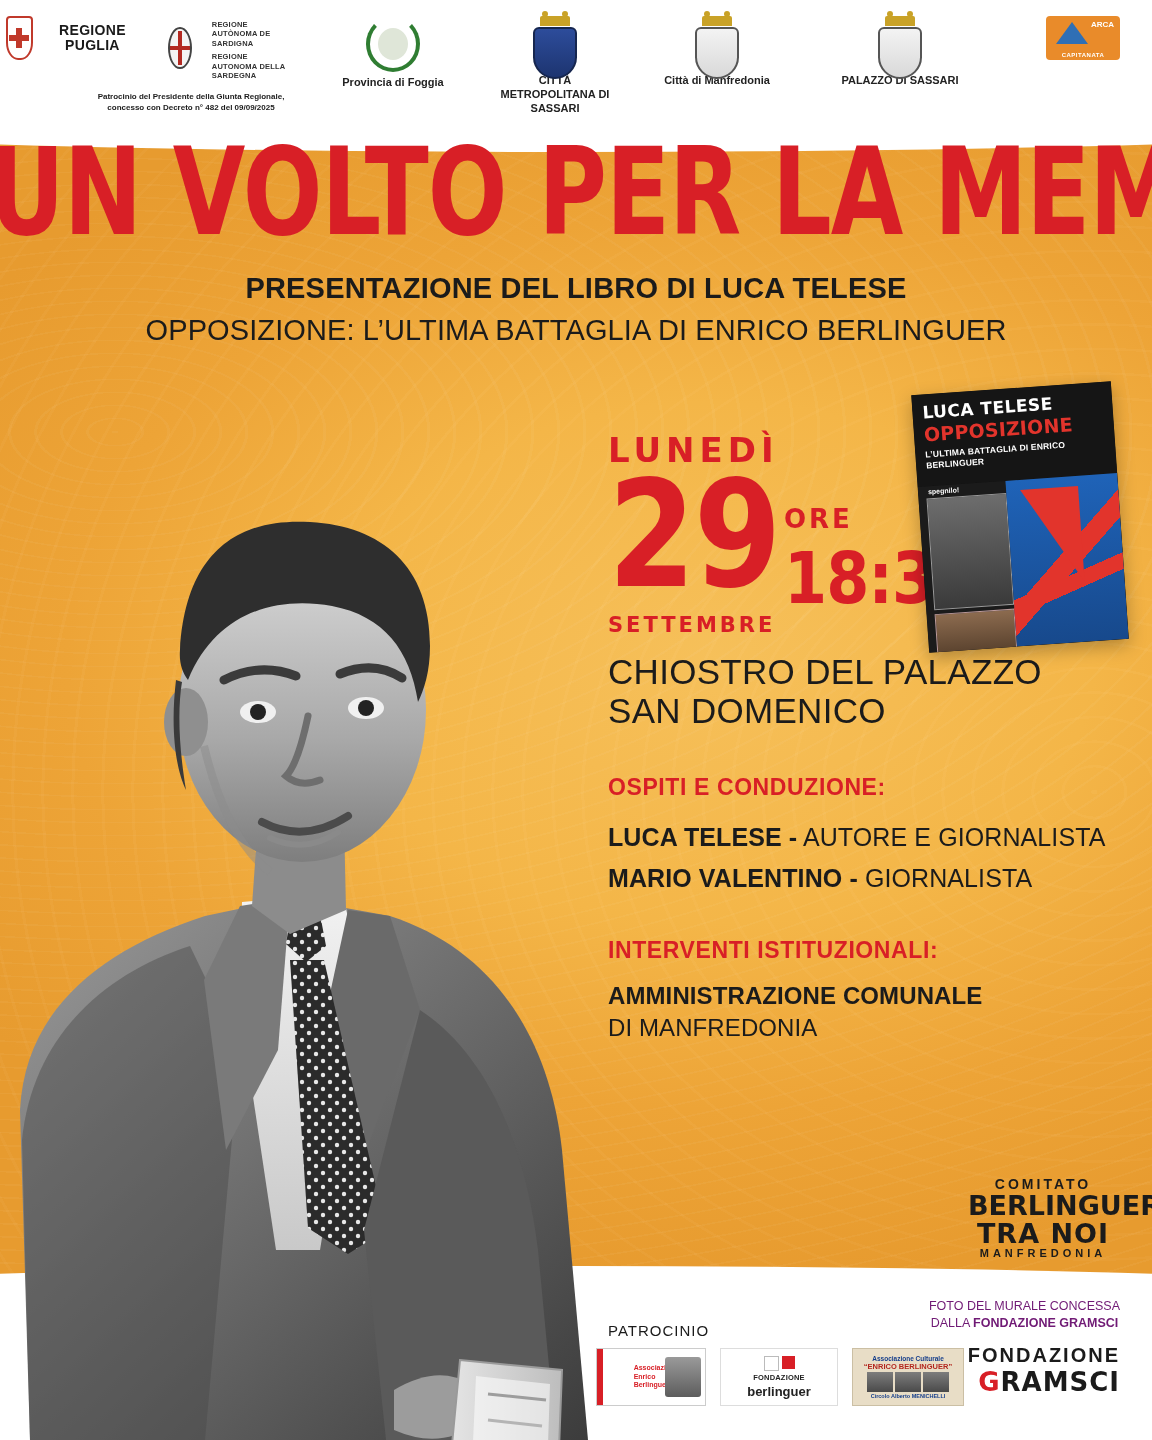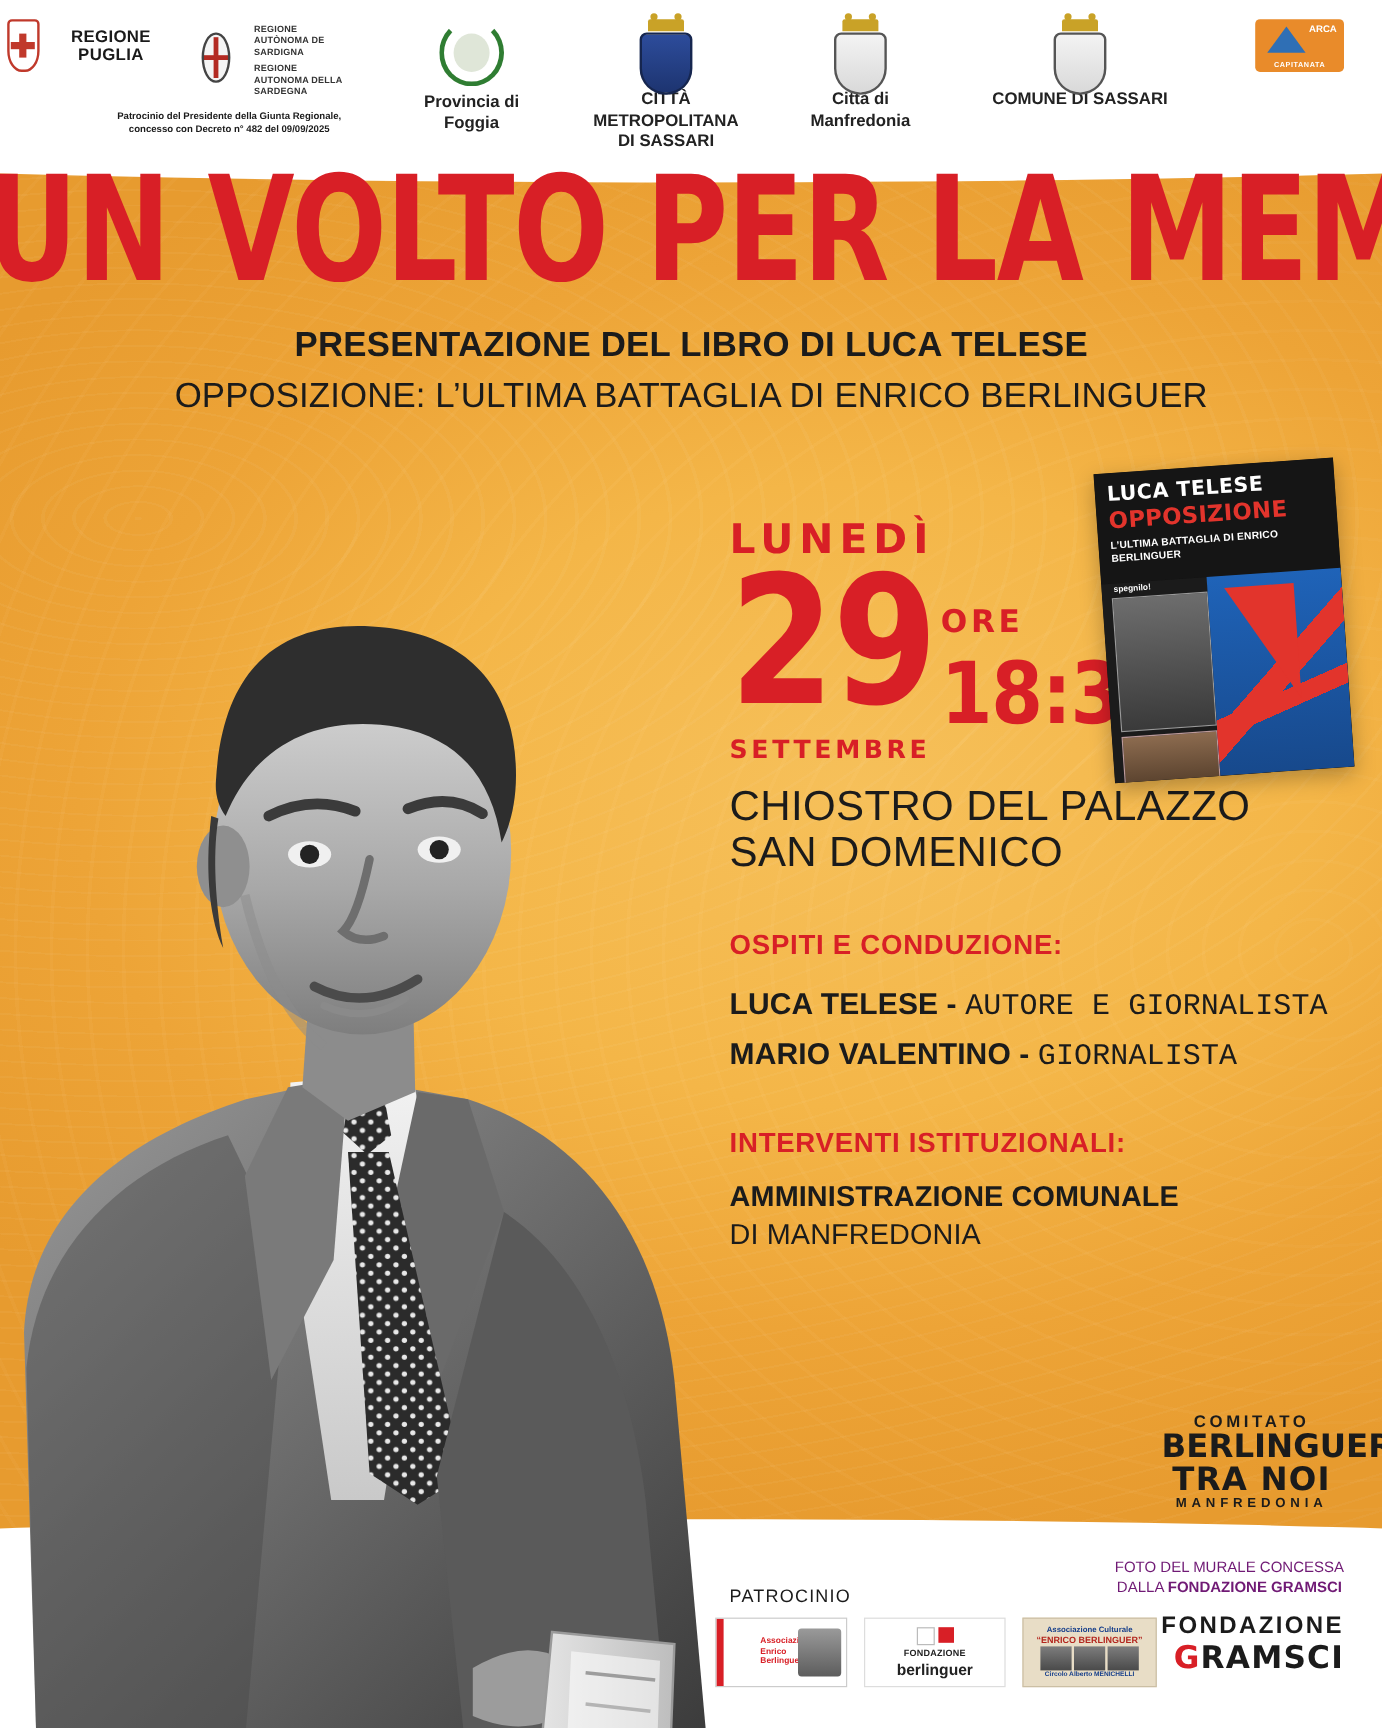--- a/index.html
+++ b/index.html
@@ -135,21 +135,21 @@
   }
   .logo-sub-text {
     font-size: 7.5px;
     font-weight: bold;
     color: #333;
     line-height: 1.25;
     margin-top: 4px;
     letter-spacing: .2px;
   }
   .logo-caption {
-    font-size: 14px;
+    font-size: 11px;
     font-weight: bold;
     color: #222;
     line-height: 1.25;
     margin-top: 4px;
   }
   .logo-flag-row {
     display: flex;
     align-items: center;
     gap: 20px;
   }
@@ -342,21 +342,21 @@
     letter-spacing: .6px;
     margin-top: 44px;
   }
   .guest-line {
     font-size: 25px;
     color: #1b1b1b;
     margin-top: 12px;
     letter-spacing: .1px;
   }
   .guest-line b { font-weight: bold; }
-  .guest-line span { font-weight: normal; font-family: Liberation Mono, monospace; }
+  .guest-line span { font-weight: normal; }
   .guests { margin-top: 22px; }
   .guests .guest-line:first-child { margin-top: 0; }
 
   .inst-block { margin-top: 16px; }
   .inst-line {
     font-size: 24px;
     color: #1b1b1b;
     line-height: 1.3;
     letter-spacing: .1px;
   }
@@ -587,21 +587,21 @@
         <div class="crest-shield"></div>
       </div>
       <div class="logo-caption">Città di Manfredonia</div>
     </div>
 
     <div class="logo-item wide">
       <div class="crest">
         <div class="crest-crown"></div>
         <div class="crest-shield"></div>
       </div>
-      <div class="logo-caption">COMUNE DI SASSARI</div>
+      <div class="logo-caption">PALAZZO DI SASSARI</div>
     </div>
 
     <div class="logo-item">
       <div class="arca-mark">
         <div class="tri"></div>
         <div class="arca-word">ARCA</div>
         <div class="lbl">CAPITANATA</div>
       </div>
     </div>
   </div>

